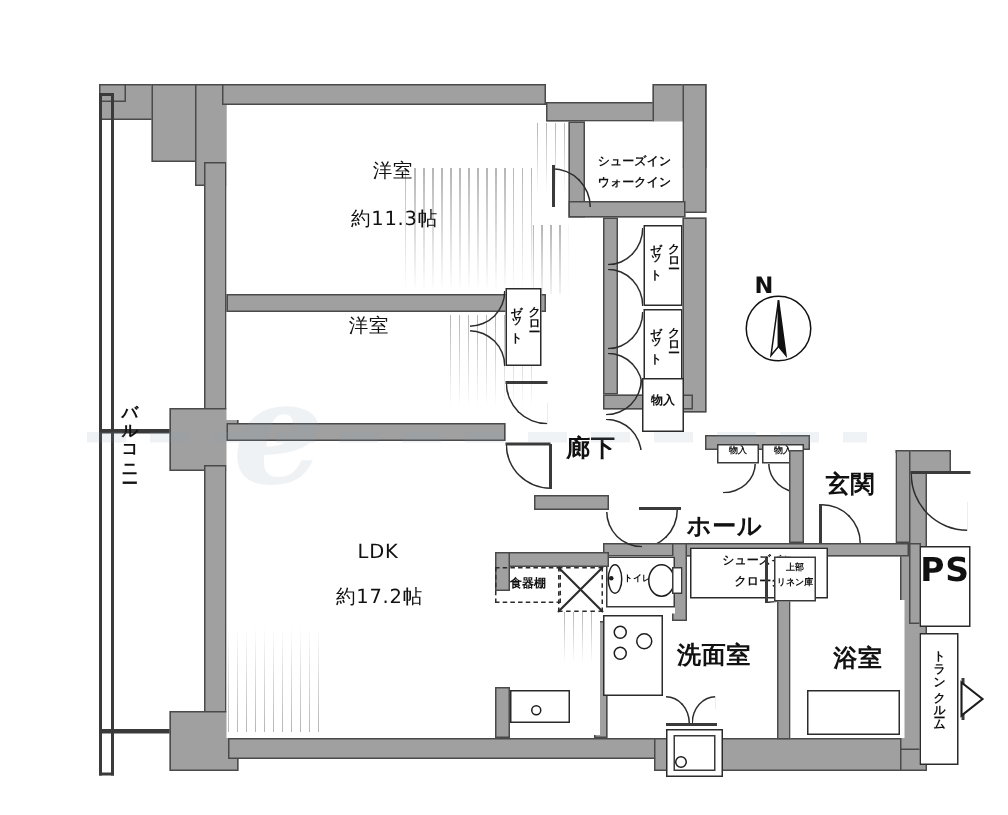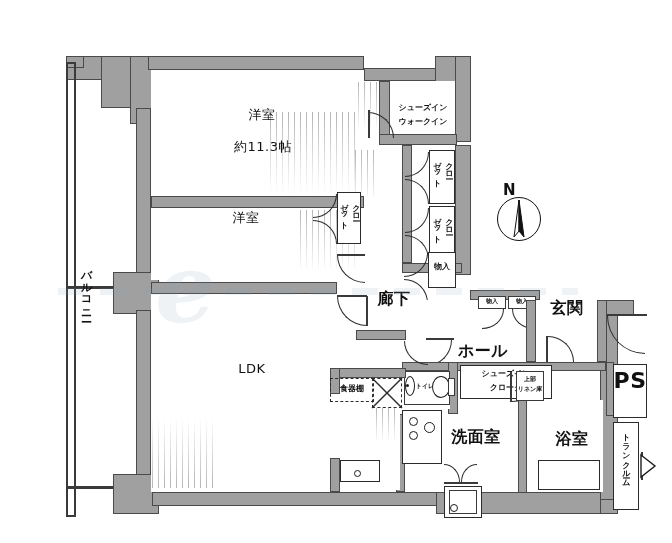--- a/index.html
+++ b/index.html
@@ -209,20 +209,21 @@
 
   <div class="room" style="left:151px;top:294px;width:251px;height:198px;"></div>
   <div class="hatch hatch-fade-up" style="left:152px;top:418px;width:64px;height:70px;"></div>
 
   <div class="lbl big" style="left:232px;top:108px;width:60px;">洋室</div>
   <div class="lbl big" style="left:213px;top:140px;width:100px;text-align:center;">約11.3帖</div>
 
   <div class="lbl big" style="left:216px;top:211px;width:60px;">洋室</div>
 
   <div class="lbl big" style="left:222px;top:362px;width:60px;">LDK</div>
+  <div class="lbl big" style="left:203px;top:392px;width:100px;">約17.2帖</div>
 
   <div class="vert sm" style="left:80px;top:262px;">バルコニー</div>
 
   <div class="wall" style="left:379px;top:81px;width:11px;height:64px;"></div>
   <div class="wall" style="left:379px;top:134px;width:78px;height:11px;"></div>
   <div class="room" style="left:390px;top:81px;width:65px;height:53px;"></div>
   <div class="lbl xs" style="left:392px;top:103px;width:62px;">シューズイン</div>
   <div class="lbl xs" style="left:392px;top:117px;width:62px;">ウォークイン</div>
 
   <div class="swing sw-tr" style="left:368px;top:112px;width:26px;height:26px;"></div>
@@ -280,21 +281,21 @@
   <div class="lbl xxs" style="left:508px;top:298px;width:28px;">物入</div>
   <div class="swing sw-br" style="left:482px;top:309px;width:22px;height:20px;"></div>
   <div class="swing sw-bl" style="left:512px;top:309px;width:22px;height:20px;"></div>
 
   <div class="swing sw-br" style="left:426px;top:340px;width:26px;height:26px;"></div>
   <div class="thin" style="left:426px;top:338px;width:28px;height:2px;"></div>
 
   <div class="wall" style="left:526px;top:300px;width:10px;height:62px;"></div>
   <div class="wall" style="left:597px;top:300px;width:10px;height:62px;"></div>
   <div class="room" style="left:536px;top:302px;width:61px;height:60px;"></div>
-  <div class="lbl mid" style="left:540px;top:299px;width:54px;">玄関</div>
+  <div class="lbl mid" style="left:540px;top:314px;width:54px;">玄関</div>
   <div class="swing sw-tr" style="left:548px;top:336px;width:26px;height:26px;"></div>
   <div class="thin" style="left:546px;top:336px;width:2px;height:28px;"></div>
 
   <div class="swing sw-bl" style="left:607px;top:316px;width:38px;height:38px;"></div>
   <div class="thin" style="left:607px;top:314px;width:40px;height:2px;"></div>
 
   <div class="wall" style="left:456px;top:362px;width:150px;height:9px;"></div>
   <div class="boxline" style="left:460px;top:365px;width:92px;height:34px;"></div>
   <div class="lbl xs" style="left:460px;top:369px;width:92px;">シューズイン</div>
   <div class="lbl xs" style="left:460px;top:383px;width:92px;">クローク</div>

